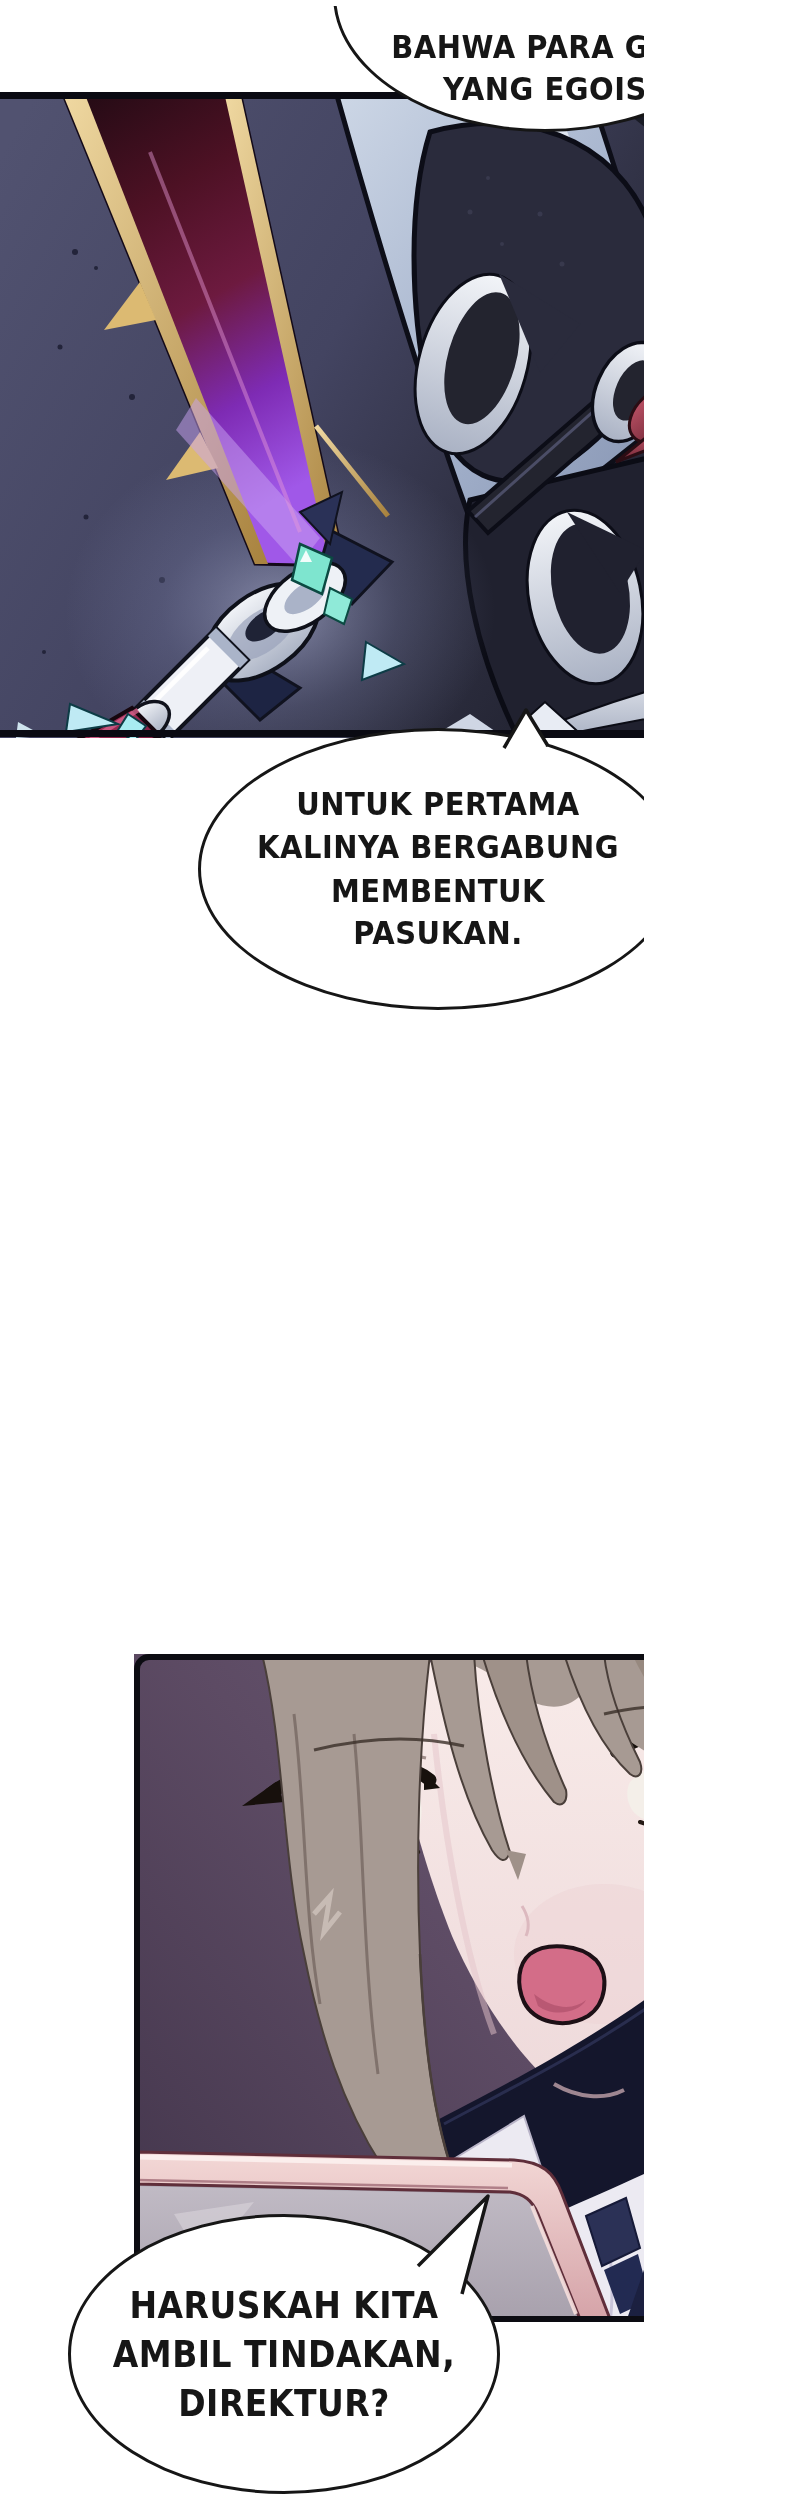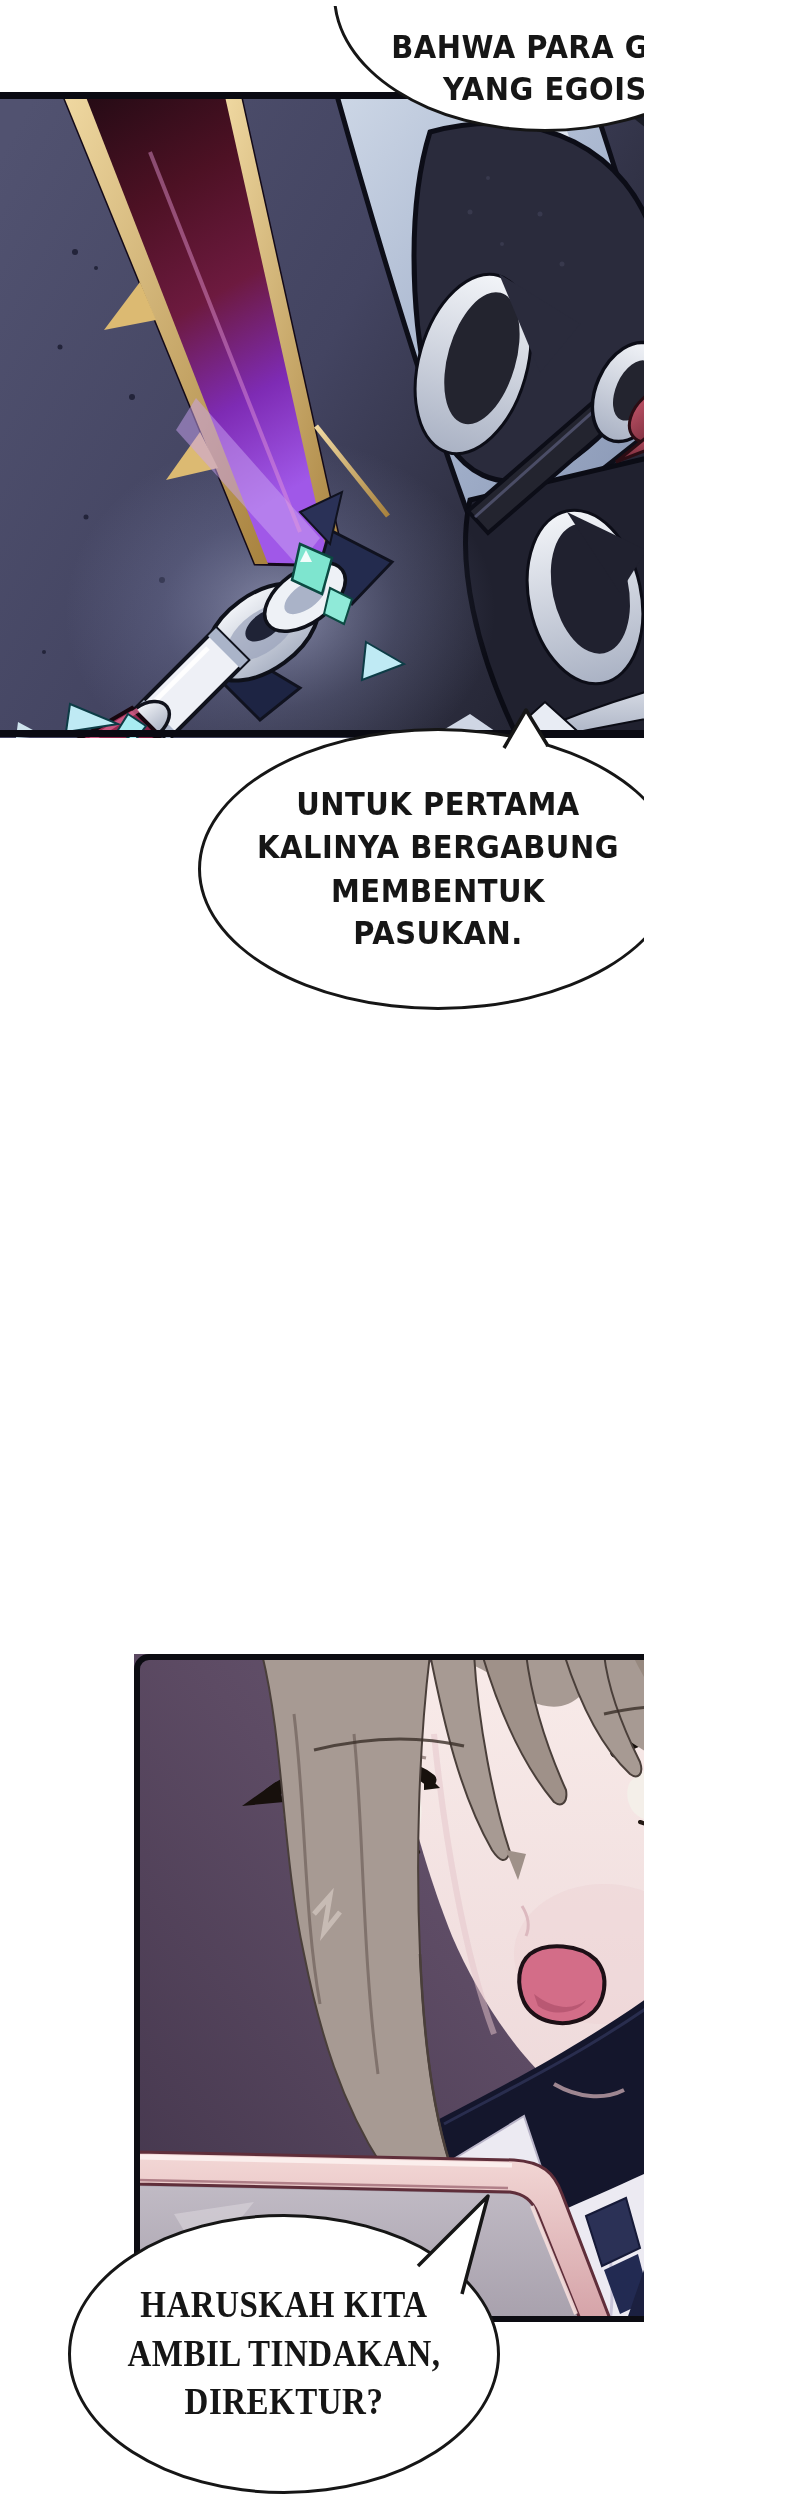--- a/index.html
+++ b/index.html
@@ -9,21 +9,21 @@
   .bubble{position:absolute;z-index:2;background:var(--bubble-fill,#fff);
           border:3.5px solid var(--ink,#141414);border-radius:50%;
           display:flex;align-items:center;justify-content:center;
           text-align:center;color:var(--ink,#141414);font-weight:700;}
   .bubble .txt{white-space:pre-line;transform:scaleY(1.12);letter-spacing:.5px;line-height:1.32;}
   #bubble-top{left:333px;top:-148px;width:424px;height:274px;
               align-items:flex-end;padding-bottom:22px;box-sizing:border-box;}
   #bubble-top .txt{font-size:29px;}
   #bubble-mid{left:198px;top:722px;width:474px;height:276px;text-align:center;}
   #bubble-mid .txt{font-size:29px;}
-  #bubble-bot{left:68px;top:2208px;width:426px;height:274px;font-family:Liberation Serif, serif;}
+  #bubble-bot{left:68px;top:2208px;width:426px;height:274px;}
   #bubble-bot .txt{font-size:33px;}
   .tail{position:absolute;z-index:3;}
   #tail-mid{left:496px;top:698px;}
   #tail-bot{left:408px;top:2182px;}
   .c-gold{fill:var(--blade-gold,#dcba72);}
   .c-gem{fill:var(--gem-cyan,#7ee5cf);}
   .c-hair{fill:var(--hair,#a79a93);}
   .c-mouth{fill:var(--mouth-pink,#d36d88);}
   .c-orange{fill:var(--iris-orange,#d7772b);}
   .c-navy{fill:var(--collar-navy,#14162c);}

